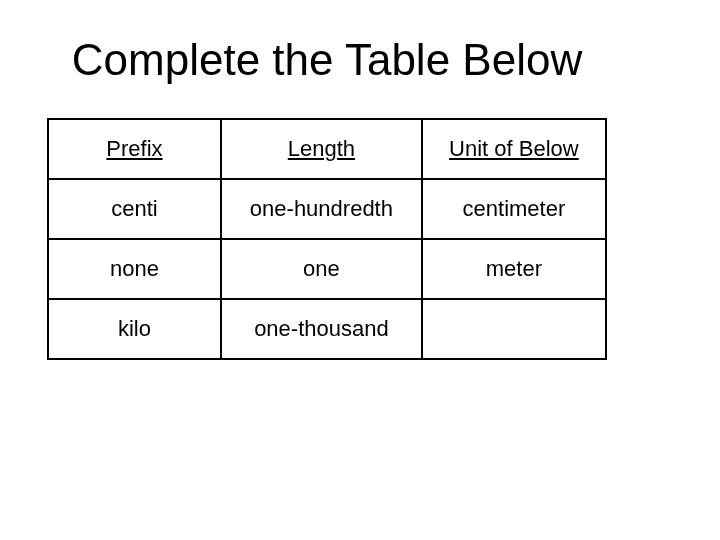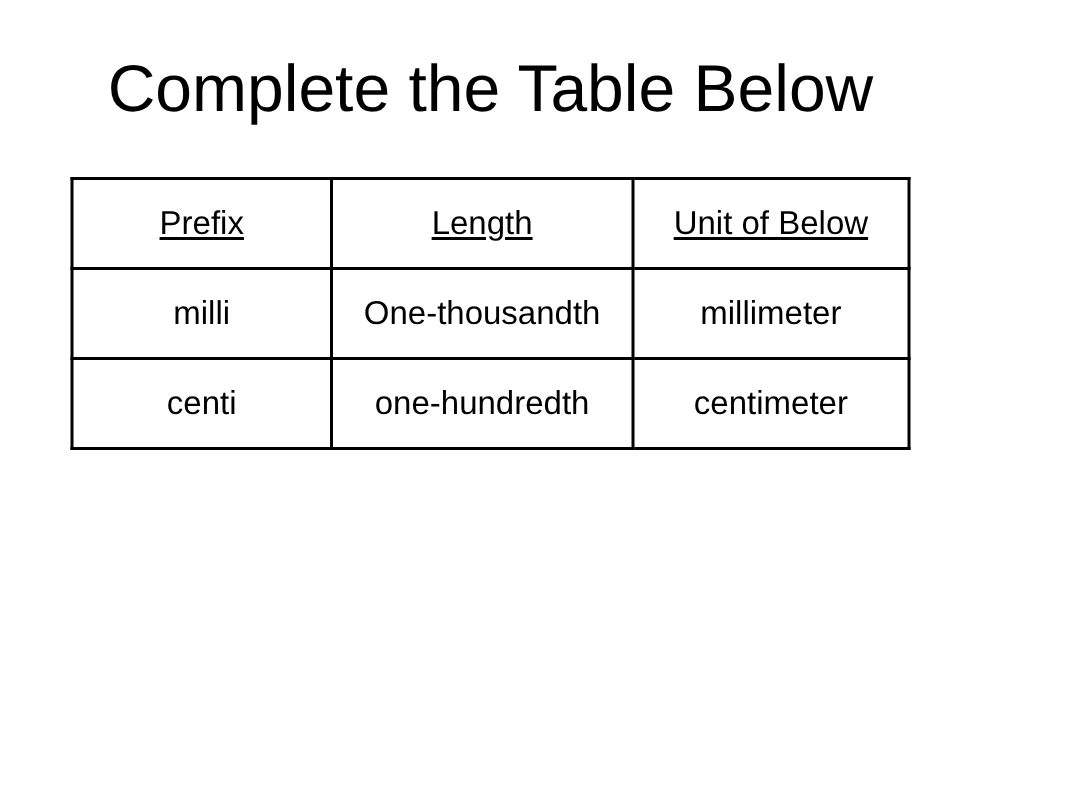--- a/index.html
+++ b/index.html
@@ -64,25 +64,30 @@
       </colgroup>
       <thead>
         <tr>
           <th>Prefix</th>
           <th>Length</th>
           <th>Unit of Below</th>
         </tr>
       </thead>
       <tbody>
         <tr>
-          <td>milli</td>
-          <td>One-thousandth</td>
-          <td>millimeter</td>
-        </tr>
-        <tr>
           <td>centi</td>
           <td>one-hundredth</td>
           <td>centimeter</td>
+        </tr>
+        <tr>
+          <td>none</td>
+          <td>one</td>
+          <td>meter</td>
+        </tr>
+        <tr>
+          <td>kilo</td>
+          <td>one-thousand</td>
+          <td></td>
         </tr>
       </tbody>
     </table>
   </div>
 </div>
 
 </body></html>

